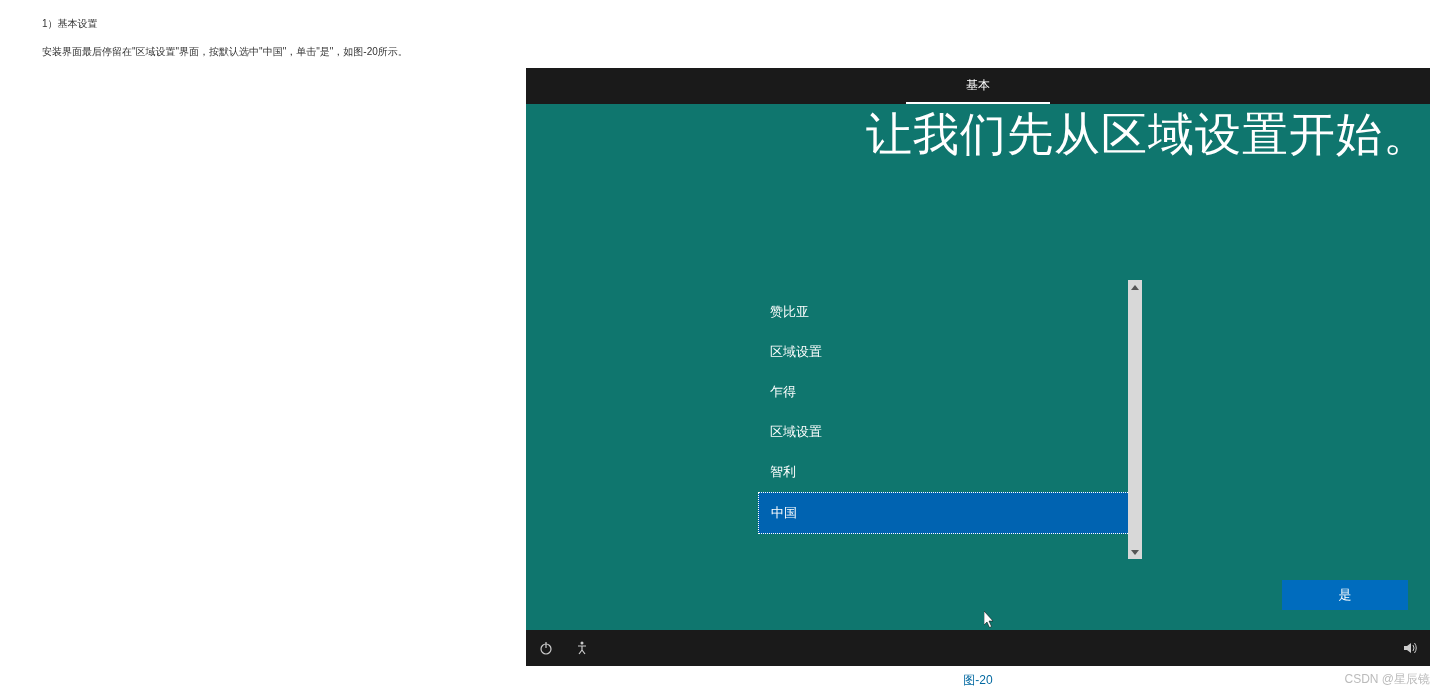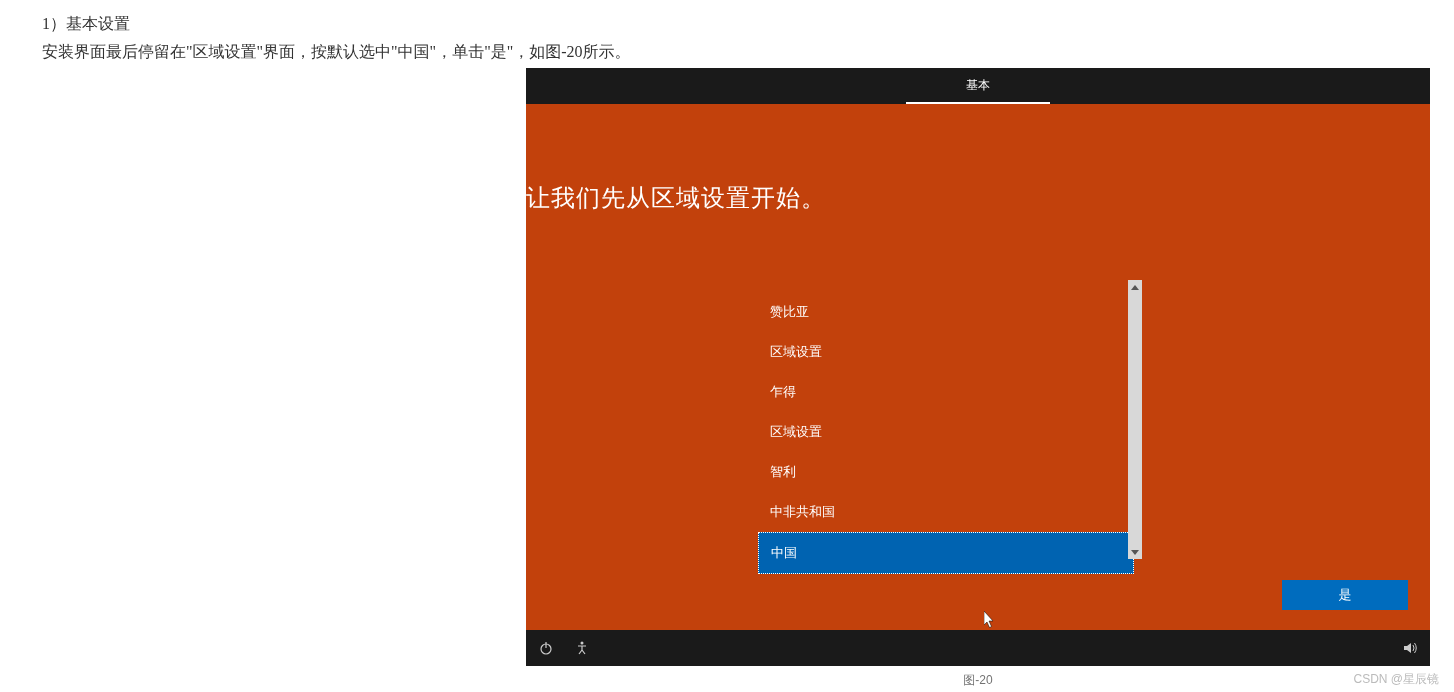--- a/index.html
+++ b/index.html
@@ -7,39 +7,38 @@
       font-family: "Microsoft YaHei", Arial, sans-serif;
       background: #fff;
       width: 1454px;
       height: 692px;
       position: relative;
     }
     .article-text {
       position: absolute;
       top: 10px;
       left: 42px;
-      font-size: 16px;
+      font-size: 10px;
       line-height: 28px;
       color: #333;
-      font-family: Liberation Serif, serif;
     }
     .article-text p { margin: 0; }
     
     .screenshot-container {
       position: absolute;
       top: 68px;
       left: 526px;
       width: 904px;
       height: 598px;
     }
     
     .setup-window {
       width: 904px;
       height: 598px;
-      background: #c2410c;
+      background: #0f766e;
       display: flex;
       flex-direction: column;
       position: relative;
     }
     
     .top-bar {
       height: 36px;
       background: #1a1a1a;
       display: flex;
       justify-content: center;
@@ -48,24 +47,23 @@
     .top-tab {
       color: #fff;
       font-size: 12px;
       padding: 8px 60px;
       border-bottom: 2px solid #fff;
       text-align: center;
     }
     
     .main-title {
       color: #fff;
-      font-size: 24px;
+      font-size: 46px;
       font-weight: 300;
-      text-align: left;
-      margin-top: 78px;
+      text-align: right;
       letter-spacing: 1px;
     }
     
     .region-list {
       position: absolute;
       top: 224px;
       left: 232px;
       width: 376px;
       height: 279px;
       background: transparent;
@@ -148,27 +146,27 @@
     .bottom-icon {
       color: #ccc;
       font-size: 14px;
       display: flex;
       align-items: center;
     }
     
     .caption {
       text-align: center;
       font-size: 12px;
-      color: #737373;
+      color: #0369a1;
       margin-top: 6px;
     }
     
     .watermark {
       position: absolute;
-      right: 15px;
+      right: 24px;
       bottom: 4px;
       font-size: 12px;
       color: #bbb;
     }
   </style>
 </head>
 <body>
 
 <div class="article-text">
   <p>1）基本设置</p>
@@ -183,21 +181,20 @@
     </div>
 
     <div class="main-title">让我们先从区域设置开始。</div>
 
     <div class="region-list">
       <div class="region-item">赞比亚</div>
       <div class="region-item">区域设置</div>
       <div class="region-item">乍得</div>
       <div class="region-item">区域设置</div>
       <div class="region-item">智利</div>
-      <div class="region-item">中非共和国</div>
       <div class="region-item selected">中国</div>
     </div>
 
     <div class="scrollbar">
       <div class="scroll-arrow">
         <svg width="8" height="5" viewBox="0 0 8 5">
             <polygon points="4,0 8,5 0,5" fill="#555"></polygon>
           </svg>
       </div>
       <div class="scroll-track"></div>

